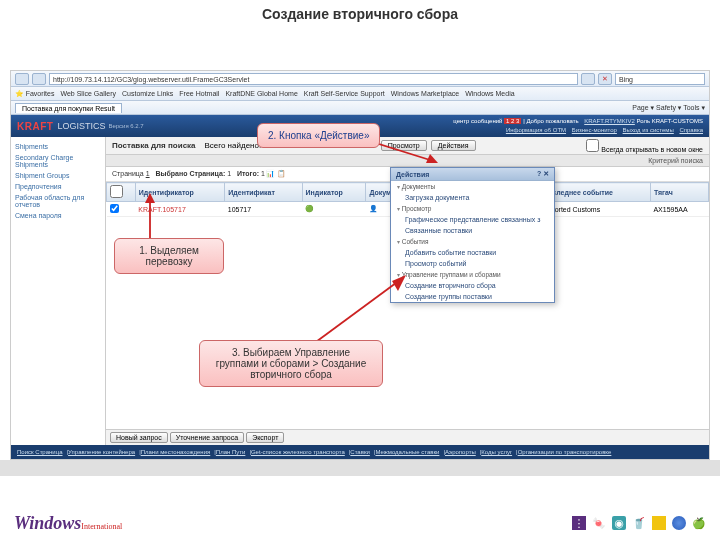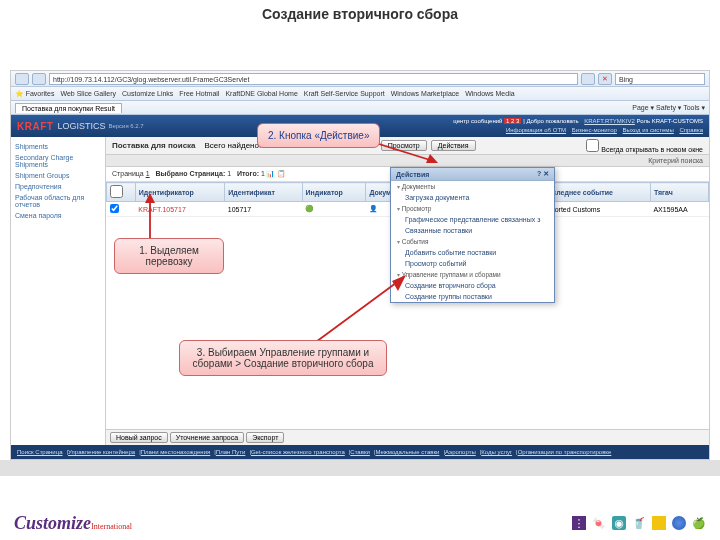--- a/index.html
+++ b/index.html
@@ -235,39 +235,39 @@
   <div class="cat open">События</div>
   <div class="mi">Добавить событие поставки</div>
   <div class="mi">Просмотр событий</div>
   <div class="cat open">Управление группами и сборами</div>
   <div class="mi hl">Создание вторичного сбора</div>
   <div class="mi">Создание группы поставки</div>
 </div>
 
 <div class="callout" style="top:238px; left:90px; width:110px;margin-left:24px;">1. Выделяем перевозку</div>
 <div class="callout blue-text" style="top:123px; left:230px;">2. Кнопка «Действие»</div>
-<div class="callout" style="top:340px; left:179px; width:208px;">3. Выбираем Управление группами и сборами &gt; Создание вторичного сбора</div>
+<div class="callout" style="top:340px; left:199px; width:184px;">3. Выбираем Управление группами и сборами &gt; Создание вторичного сбора</div>
 
 <svg class="arrow" style="top:193px; left:130px;" width="40" height="55">
   <line x1="20" y1="50" x2="20" y2="8"></line>
     <polygon points="20,0 15,10 25,10"></polygon>
 </svg>
 <svg class="arrow" style="top:130px; left:360px;" width="80" height="40">
   <line x1="0" y1="8" x2="70" y2="30"></line>
     <polygon points="78,33 66,33 70,24"></polygon>
 </svg>
 <svg class="arrow" style="top:275px; left:300px;" width="110" height="80">
   <line x1="5" y1="75" x2="100" y2="5"></line>
     <polygon points="106,0 92,6 98,16"></polygon>
 </svg>
 
 <div class="gray-band"></div>
 
 <div class="brand-footer">
-  <span class="m">Customize</span><span class="i">International</span>
+  <span class="m">Windows</span><span class="i">International</span>
 </div>
 <div class="icons-row">
   <span class="ic-grid">⋮⋮⋮</span>
   <span class="ic-candy">🍬</span>
   <span class="ic-teal">◉</span>
   <span class="ic-orange">🥤</span>
   <span class="ic-yellow"></span>
   <span class="ic-blue"></span>
   <span class="ic-green">🍏</span>
 </div>

